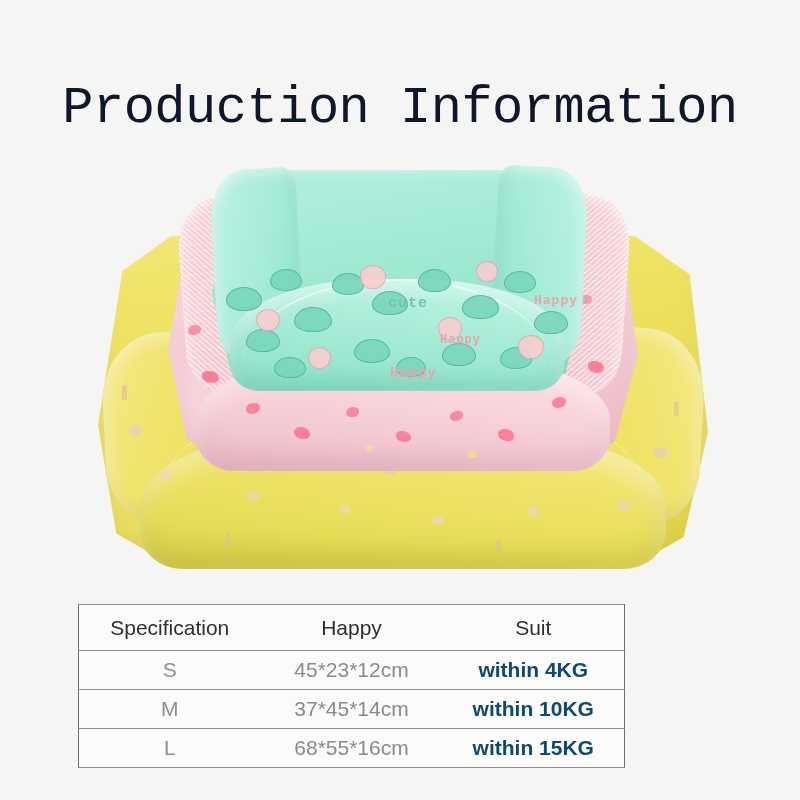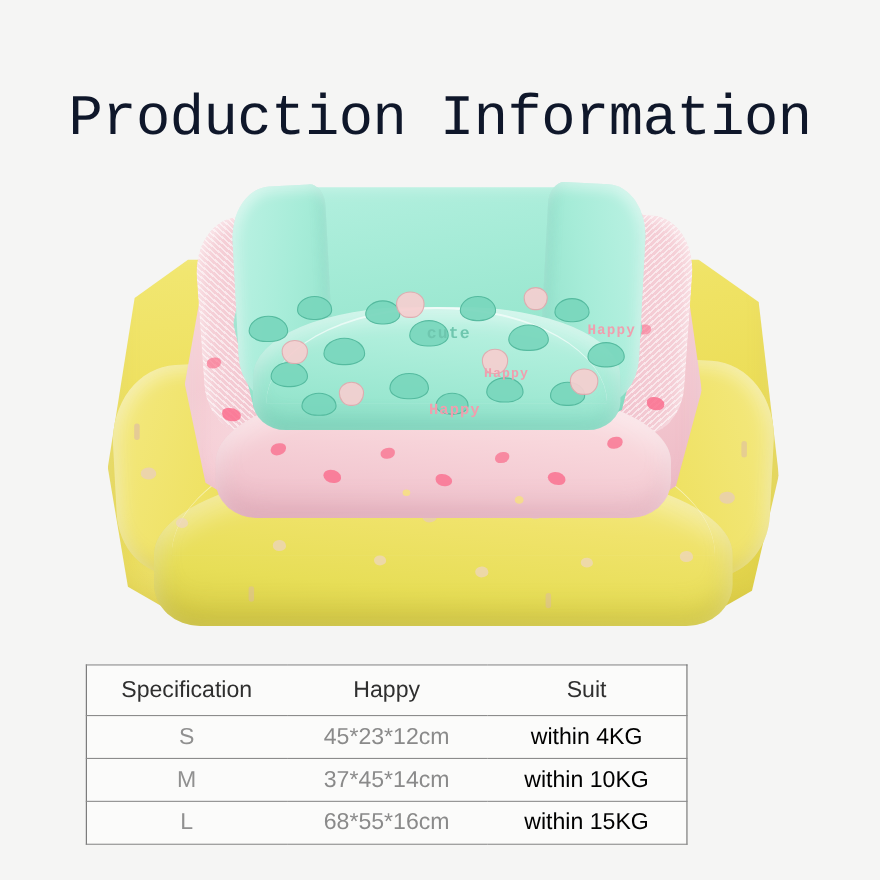--- a/index.html
+++ b/index.html
@@ -293,21 +293,21 @@
     height: 43px;
     font-size: 21px;
     color: #2f2f2f;
   }
   .spec-table tbody td {
     height: 36px;
     font-size: 21px;
   }
   .spec-table tbody td.c-spec { color: #909090; }
   .spec-table tbody td.c-size { color: #8a8a8a; }
-  .spec-table tbody td.c-suit { color: #000000; }
+  .spec-table tbody td.c-suit { color: #0c4a6e; font-weight: bold; }
   .spec-table .outer-l { border-left: 1.8px solid #6e6e6e; }
   .spec-table .outer-r { border-right: 1.8px solid #6e6e6e; }
 </style>
 </head>
 <body>
 
 <h1 class="page-title">Production Information</h1>
 
 <div class="product-stage">
 

